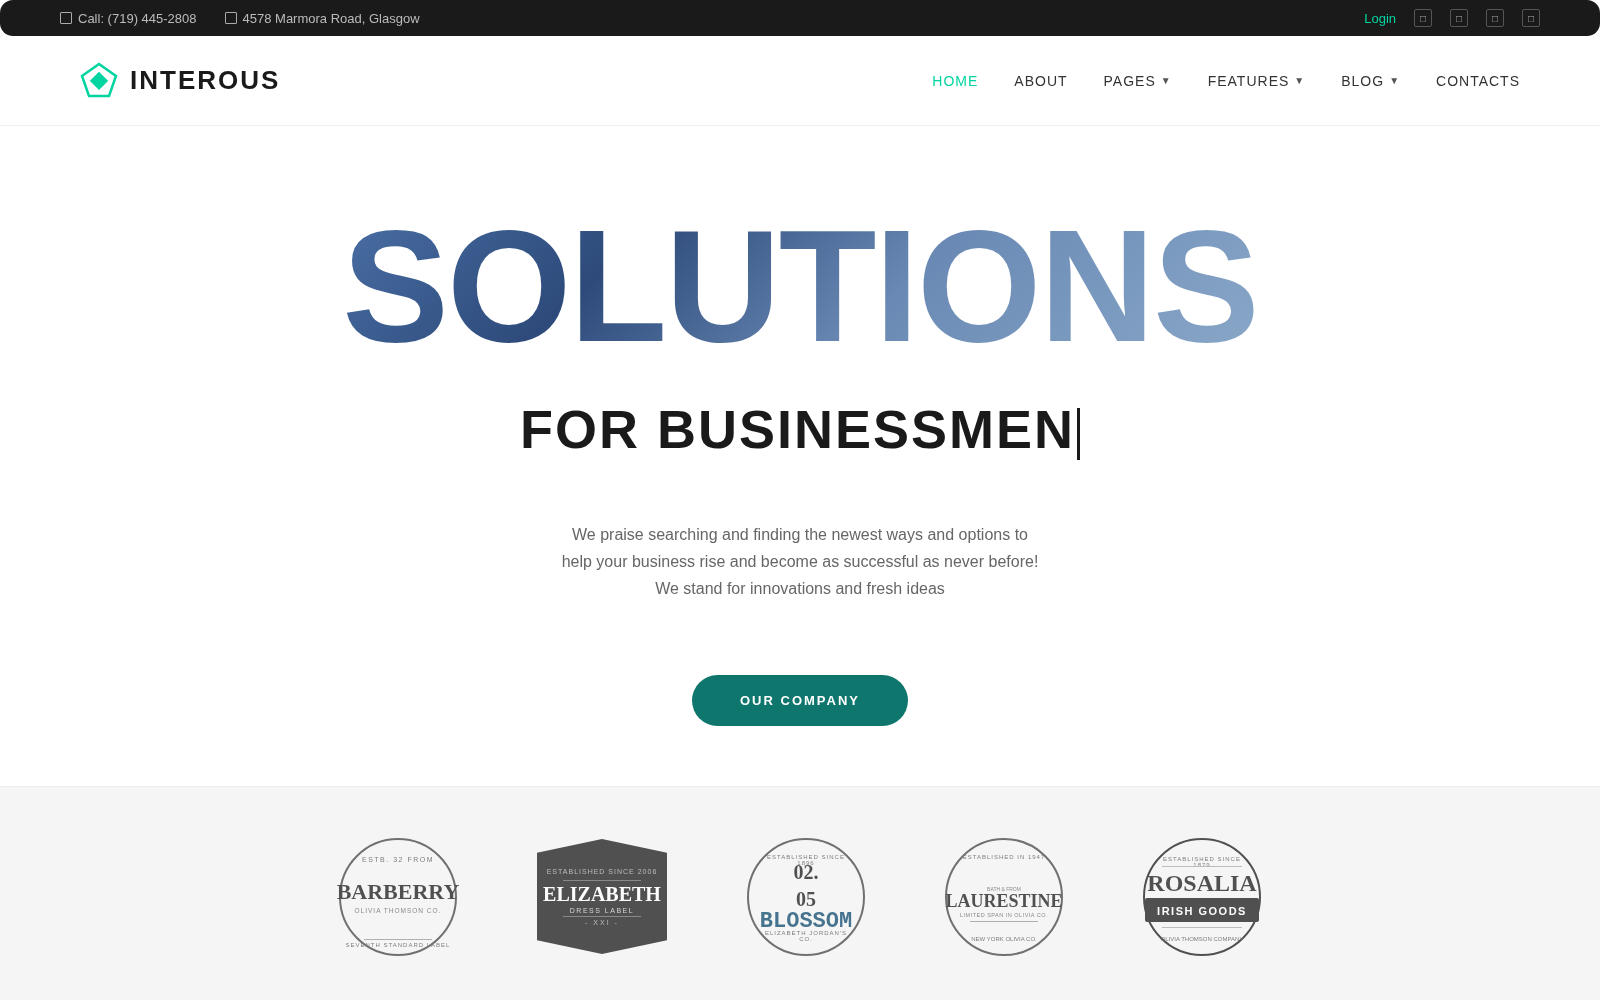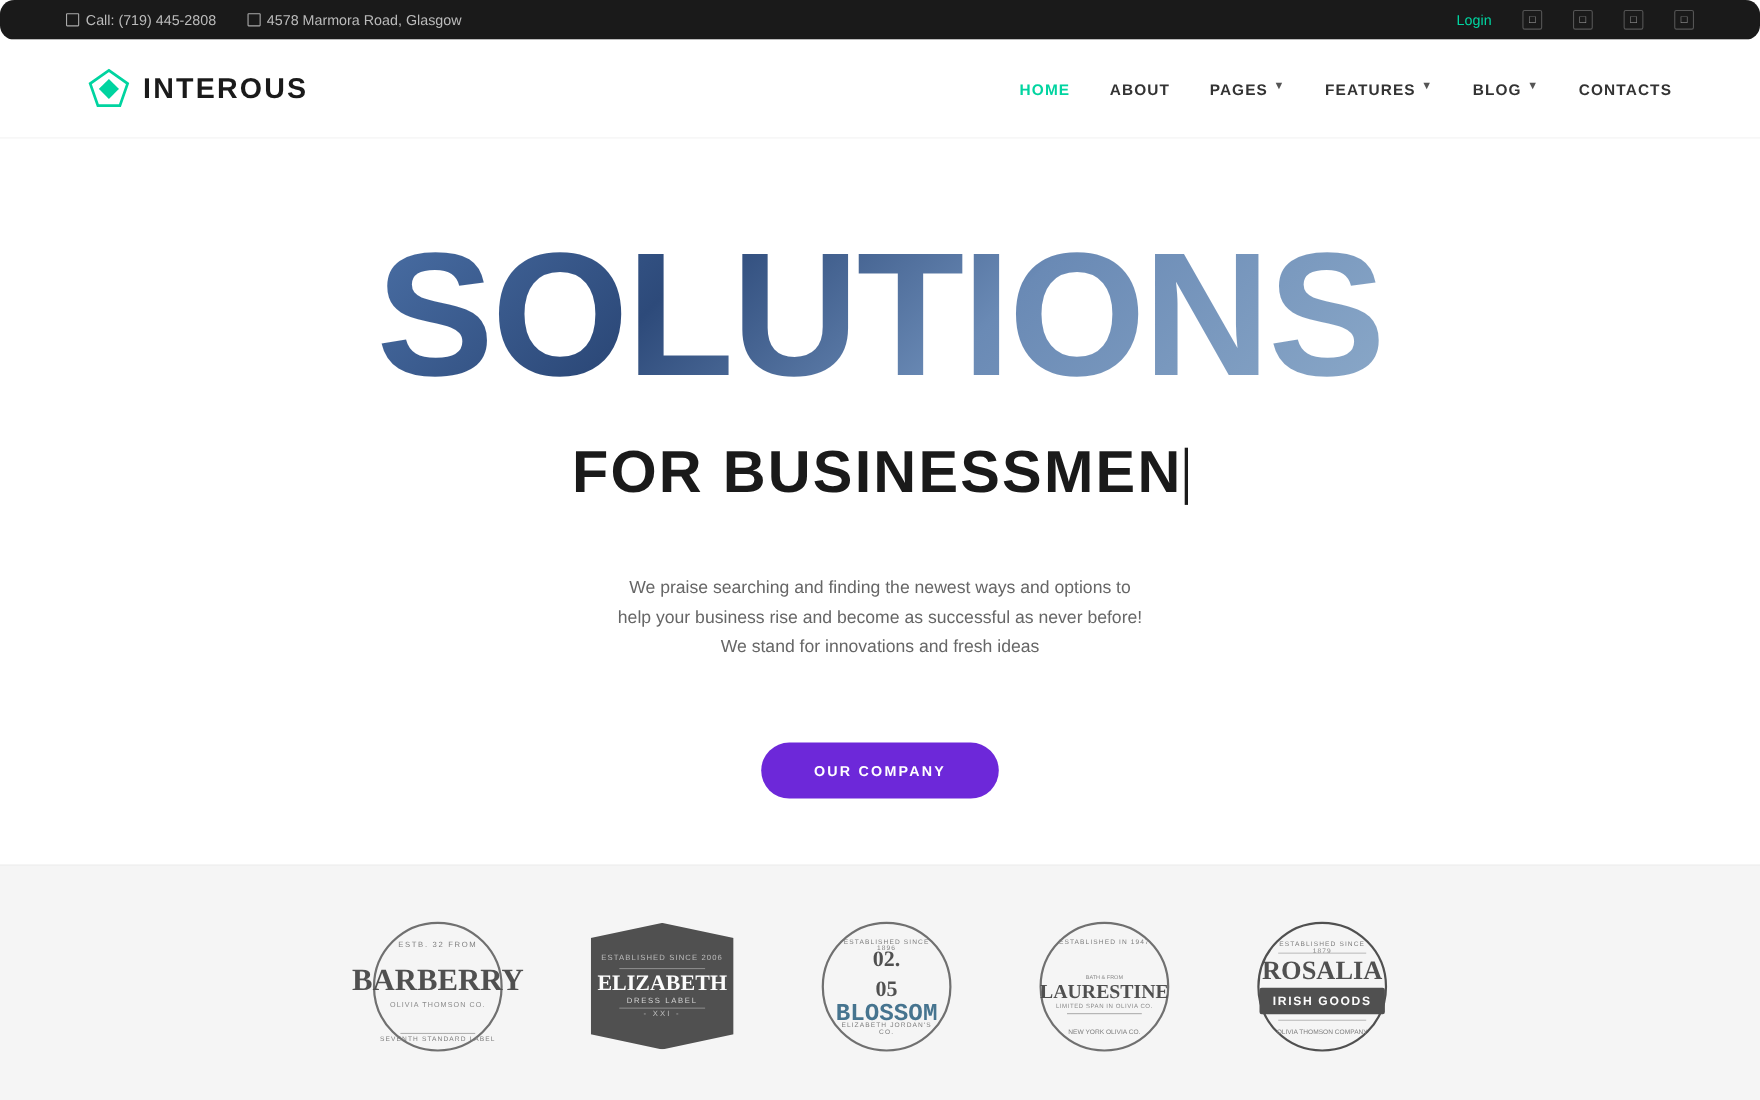--- a/index.html
+++ b/index.html
@@ -18,21 +18,21 @@
       border-radius: 13px;
     }
     .top-bar-left { display: flex; align-items: center; gap: 28px; }
     .top-bar-item { display: flex; align-items: center; gap: 6px; color: #bbb; font-size: 13px; }
     .top-bar-item .sq-icon {
       width: 12px; height: 12px;
       border: 1.5px solid #aaa;
       display: inline-block;
       border-radius: 1px;
     }
-    .top-bar-right { display: flex; align-items: center; gap: 28px; }
+    .top-bar-right { display: flex; align-items: center; gap: 18px; }
     .login-link { color: #00d4a0; font-size: 13px; text-decoration: none; font-weight: 500; }
     .social-icon {
       width: 18px; height: 18px;
       border: 1.5px solid #555;
       border-radius: 2px;
       display: inline-flex;
       align-items: center;
       justify-content: center;
       font-size: 10px;
       color: #aaa;
@@ -53,28 +53,28 @@
     .logo-text {
       font-size: 26px;
       font-weight: 700;
       color: #1a1a1a;
       letter-spacing: 2px;
       text-transform: uppercase;
     }
     nav { display: flex; align-items: center; gap: 36px; }
     .nav-item {
       font-size: 14px;
-      font-weight: 700;
+      font-weight: 400;
       color: #333;
       text-transform: uppercase;
       letter-spacing: 1px;
       text-decoration: none;
       cursor: pointer;
       display: flex;
-      align-items: flex-start;
+      align-items: center;
       gap: 5px;
     }
     .nav-item.active { color: #00d4a0; }
     .nav-item .caret {
       font-size: 10px;
       color: #555;
     }
 
     
     .hero {
@@ -117,21 +117,21 @@
       margin-left: 2px;
     }
     .hero-desc {
       font-size: 16px;
       color: #666;
       line-height: 1.7;
       max-width: 480px;
       margin-bottom: 48px;
     }
     .btn-primary {
-      background: #6d28d9;
+      background: #0f766e;
       color: #fff;
       font-size: 13px;
       font-weight: 700;
       letter-spacing: 2px;
       text-transform: uppercase;
       padding: 18px 48px;
       border: none;
       border-radius: 50px;
       cursor: pointer;
     }
@@ -223,21 +223,21 @@
   </div>
   <p class="hero-desc">We praise searching and finding the newest ways and options to help your business rise and become as successful as never before! We stand for innovations and fresh ideas</p>
   <button class="btn-primary">OUR COMPANY</button>
 </section>
 
 <div class="brands-bar">
 
   <div class="brand-logo">
     <div style="width:118px;height:118px;border-radius:50%;border:2px solid #444;display:flex;flex-direction:column;align-items:center;justify-content:center;position:relative;">
       <span style="font-size:7px;letter-spacing:1.5px;text-transform:uppercase;color:#555;position:absolute;top:16px;text-align:center;width:80%;">ESTB. 32 FROM</span>
-      <span style="font-size:28px;font-weight:900;color:#1a1a1a;text-transform:uppercase;font-family:Georgia,serif;">BARBERRY</span>
+      <span style="font-size:22px;font-weight:900;color:#1a1a1a;text-transform:uppercase;font-family:Georgia,serif;">BARBERRY</span>
       <span style="font-size:6.5px;letter-spacing:1px;color:#666;text-align:center;margin-top:2px;">OLIVIA THOMSON CO.</span>
       <div style="position:absolute;bottom:14px;width:60%;height:1px;background:#999;"></div>
       <span style="font-size:6px;letter-spacing:1px;color:#555;position:absolute;bottom:6px;">SEVENTH STANDARD LABEL</span>
     </div>
   </div>
 
   <div class="brand-logo">
     <div style="width:130px;height:115px;background:#1a1a1a;display:flex;flex-direction:column;align-items:center;justify-content:center;position:relative;clip-path:polygon(50% 0%,100% 12%,100% 88%,50% 100%,0% 88%,0% 12%);">
       <span style="font-size:7px;letter-spacing:1px;text-transform:uppercase;color:#aaa;margin-bottom:3px;">ESTABLISHED SINCE 2006</span>
       <div style="width:60%;height:1px;background:#666;margin:2px 0;"></div>

